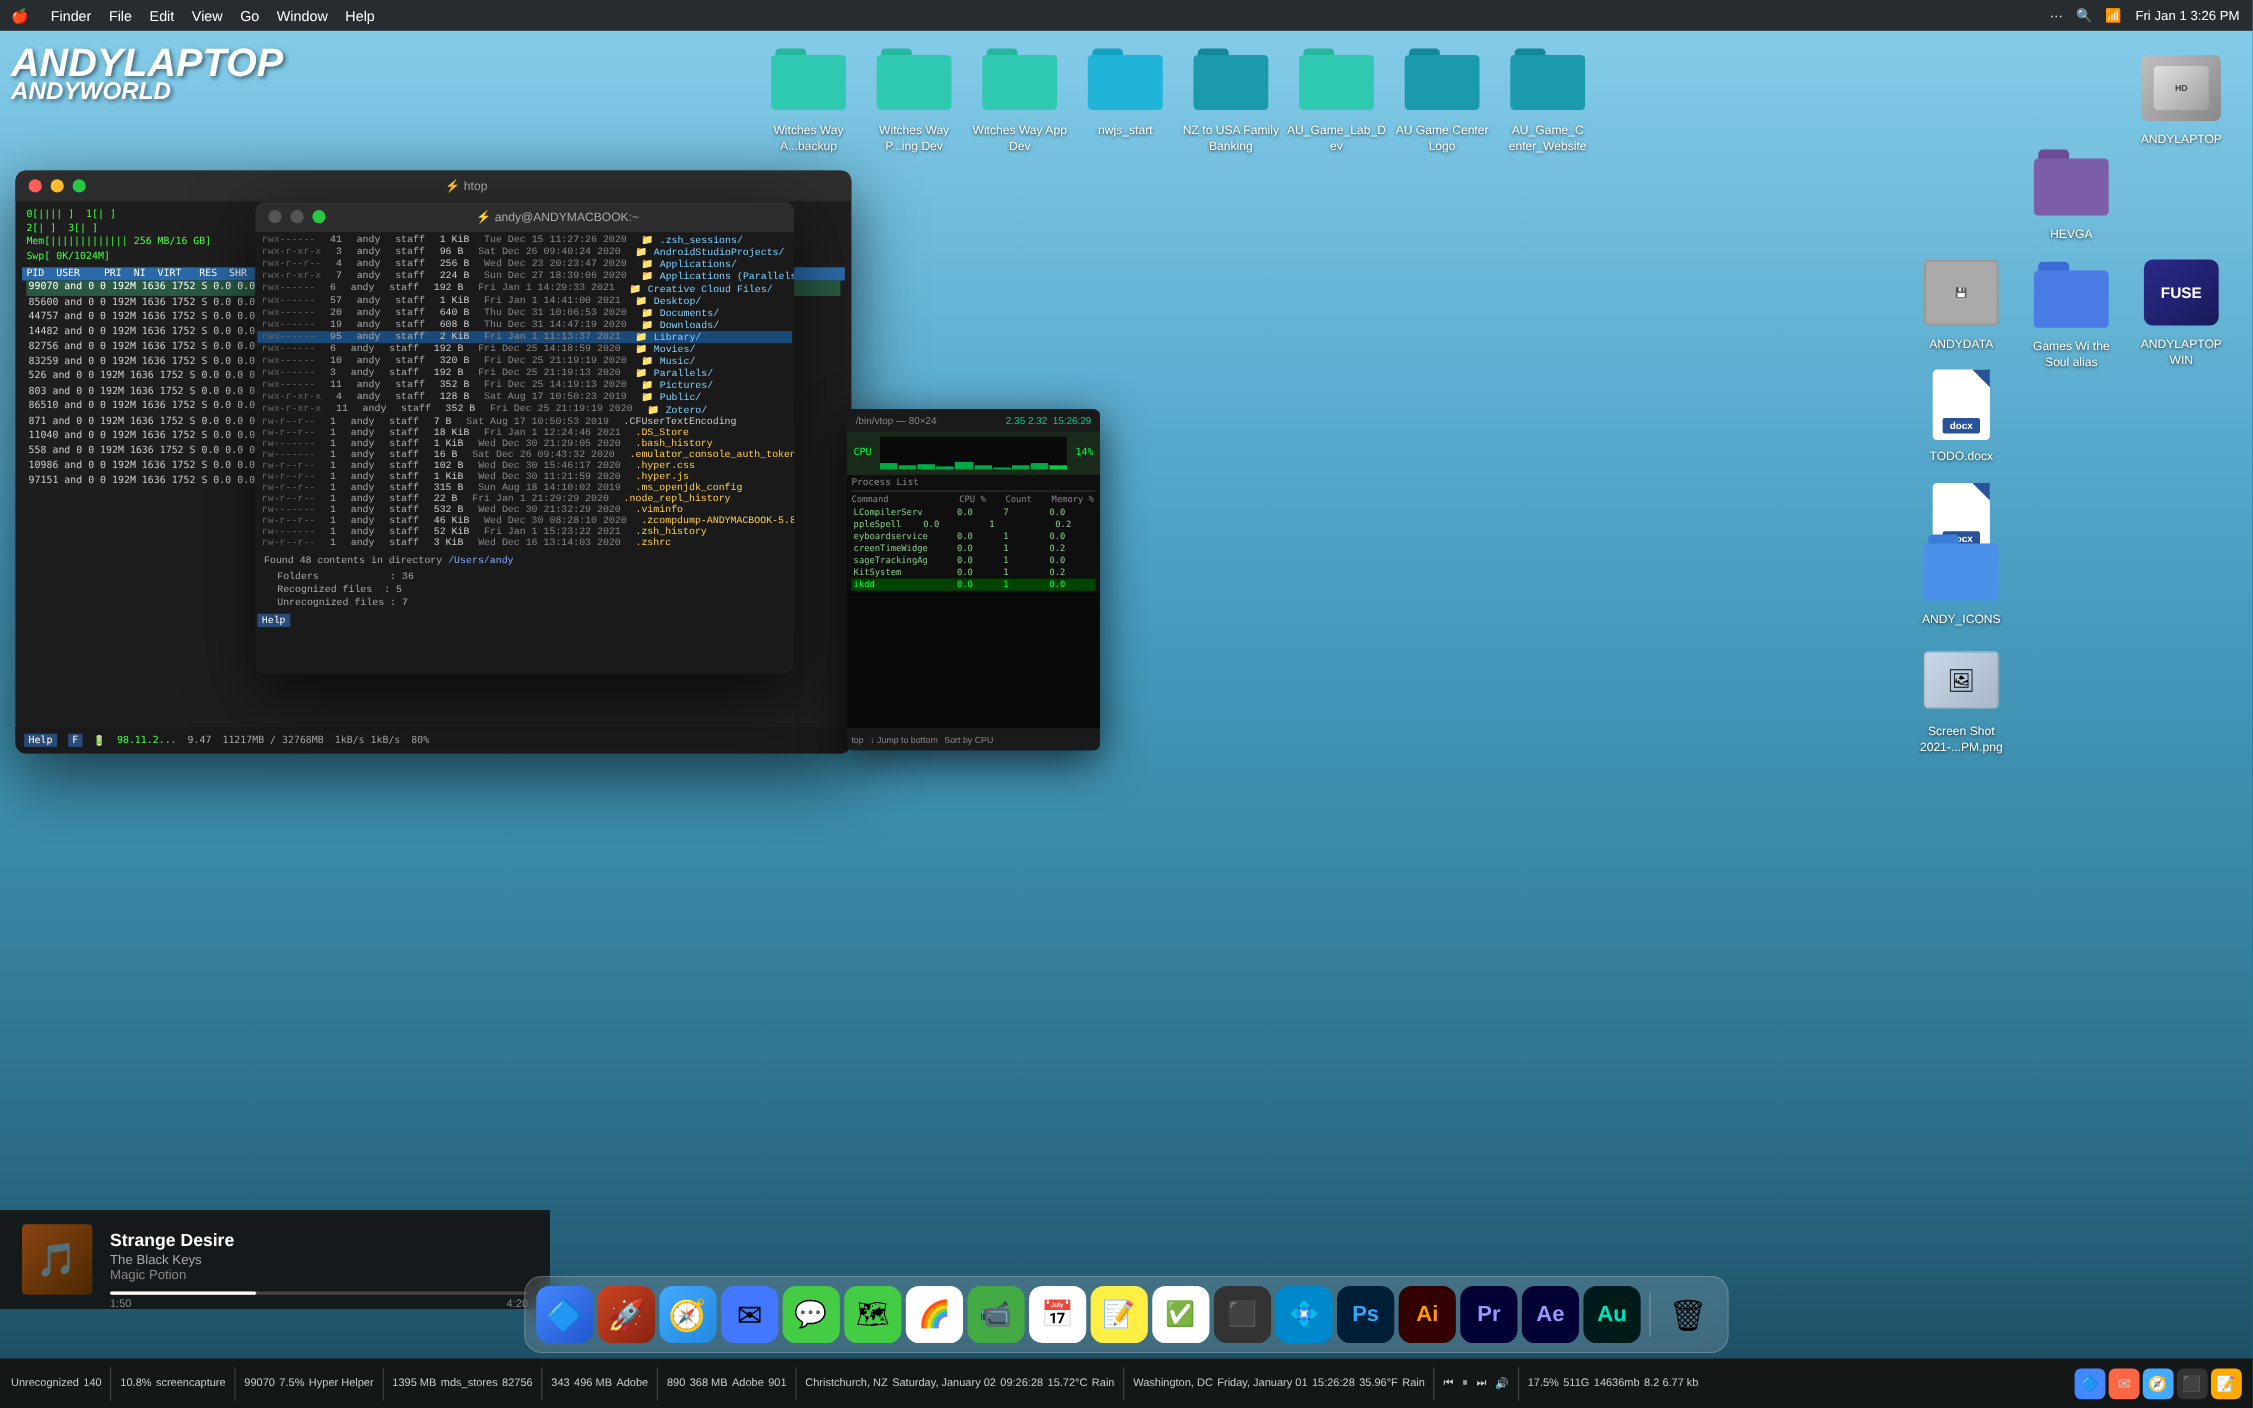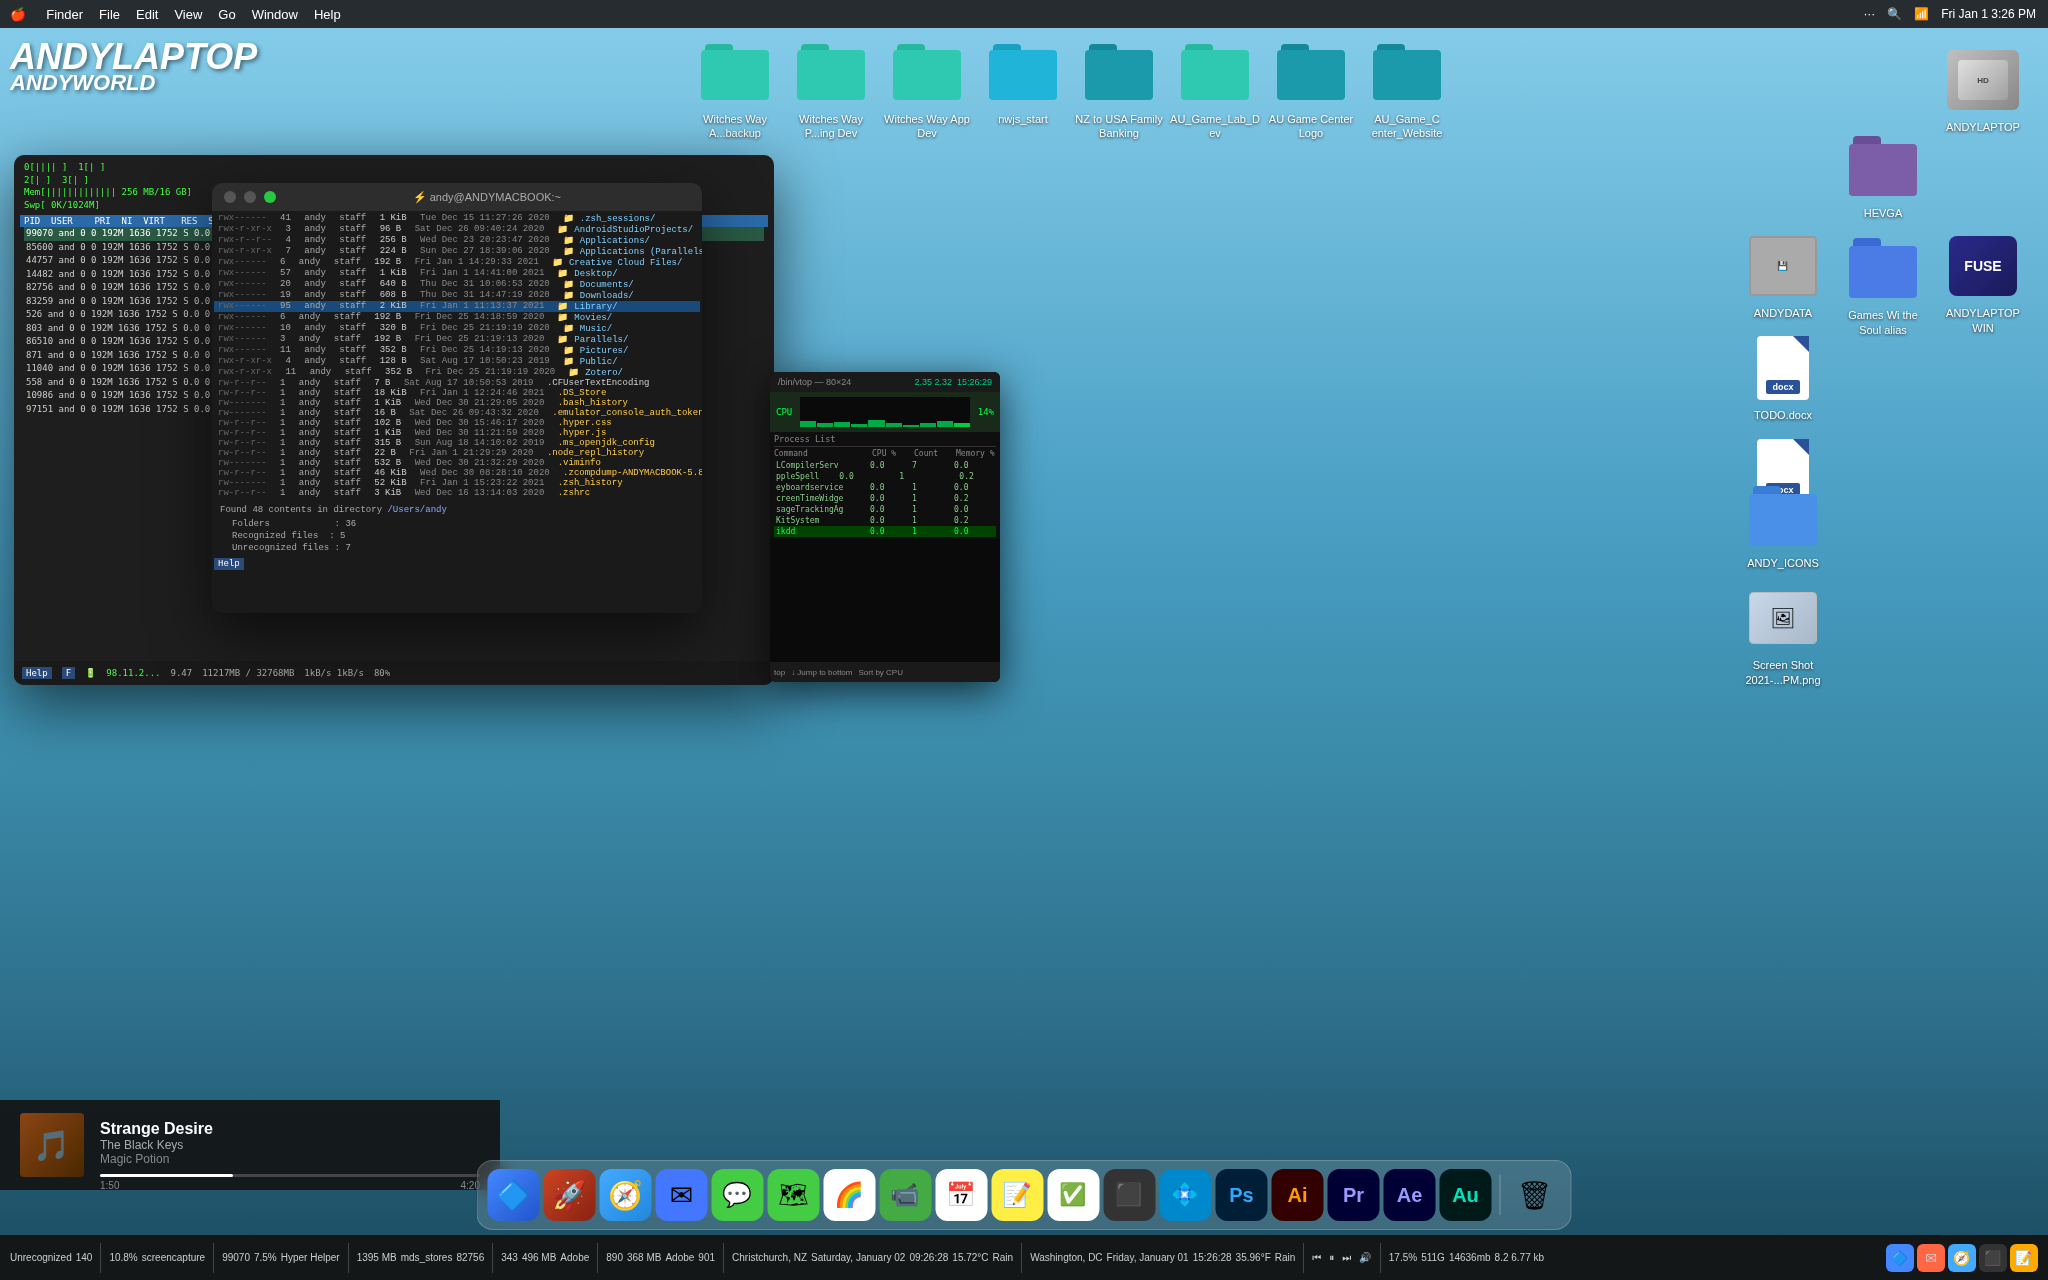--- a/index.html
+++ b/index.html
@@ -106,21 +106,21 @@
       flex: 1;
       text-align: center;
       color: #aaa;
       font-size: 12px;
     }
 
     
     .window-files {
       position: absolute;
       top: 183px;
-      left: 212px;
+      left: 232px;
       width: 490px;
       height: 430px;
       background: #1a1a1a;
       border-radius: 10px;
       overflow: hidden;
       z-index: 210;
       box-shadow: 0 20px 60px rgba(0,0,0,0.6);
     }
 
     
@@ -482,20 +482,28 @@
         <div style="width:100%;height:100%;background:linear-gradient(135deg,#c8d8e8,#a8b8c8);display:flex;align-items:center;justify-content:center;">
           <span style="font-size:20px;">🖼</span>
         </div>
       </div>
     </div>
     <div class="icon-label">Screen Shot 2021-...PM.png</div>
   </div>
 </div>
 
 <div class="window-htop">
+  <div class="window-titlebar">
+    <div class="traffic-light tl-red"></div>
+    <div class="traffic-light tl-yellow"></div>
+    <div class="traffic-light tl-green"></div>
+    <div class="window-title">
+      <span style="color:#aaa;font-size:11px;">⚡ htop</span>
+    </div>
+  </div>
   <div class="terminal-content">
 
     <div style="color:#44ff44;font-family:monospace;font-size:9px;line-height:1.4;padding:2px 4px;">
       <div>0[<span style="color:#44ff44;">||||</span>                    ]&nbsp;&nbsp;1[<span style="color:#44ff44;">|</span>                       ]</div>
       <div>2[<span style="color:#44ff44;">|</span>                       ]&nbsp;&nbsp;3[<span style="color:#44ff44;">|</span>                       ]</div>
       <div>Mem[<span style="color:#44ff44;">|||||||||||||</span>          256 MB/16 GB]</div>
       <div>Swp[                        0K/1024M]</div>
     </div>
 
     <div style="background:#2a6aaa;color:white;font-family:monospace;font-size:9px;padding:1px 4px;margin-top:2px;">

